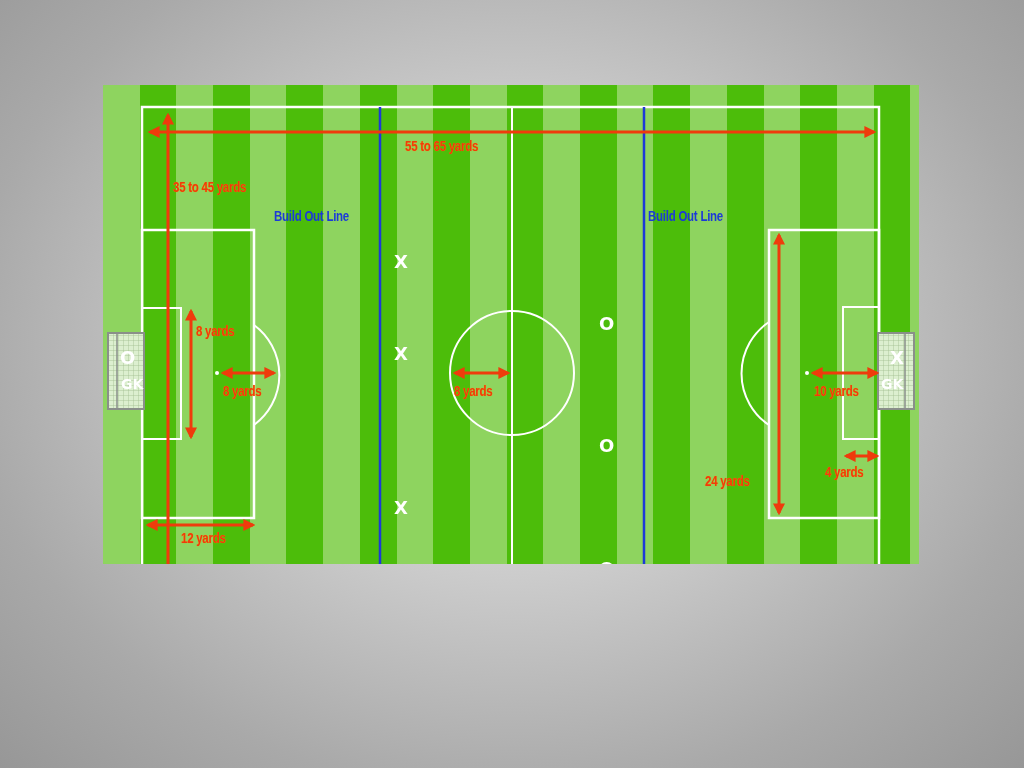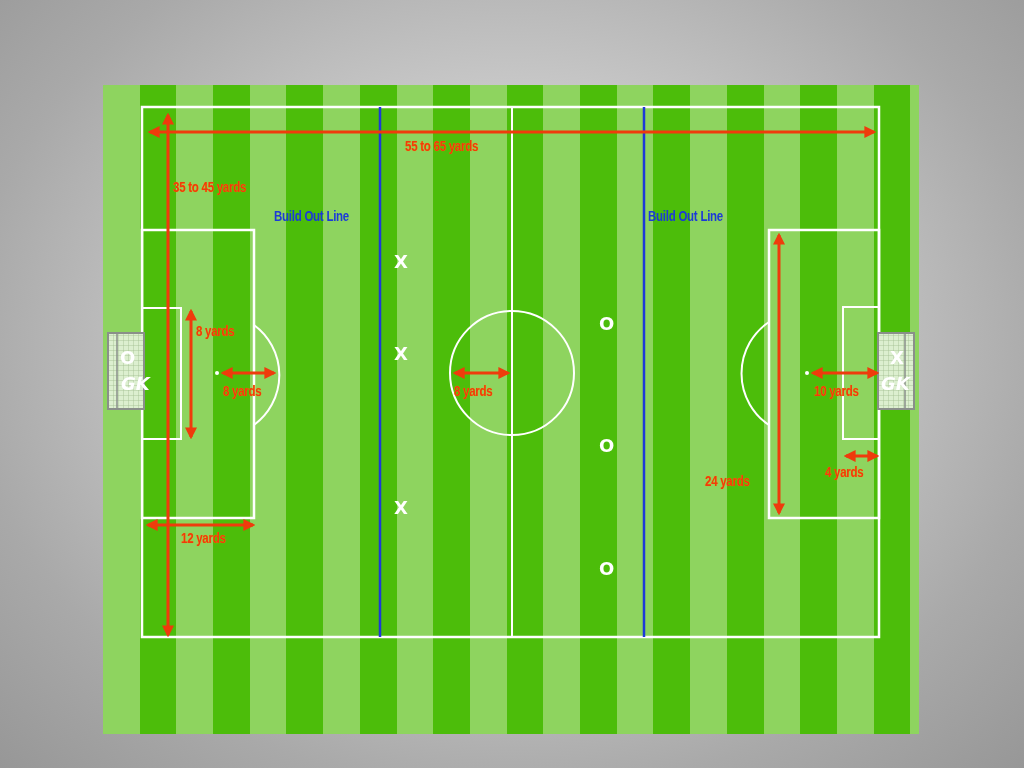--- a/index.html
+++ b/index.html
@@ -2,37 +2,37 @@
 <html><head>
 <meta charset="utf-8">
 <style>
   html, body { margin: 0; padding: 0; }
   body {
     width: 1024px; height: 768px; overflow: hidden; position: relative;
     background: radial-gradient(ellipse at 50% 45%, #e2e2e2 0%, #cfcfcf 35%, #a9a9a9 75%, #979797 100%);
     font-family: "Liberation Sans", sans-serif;
   }
   .field {
-    position: absolute; left: 103px; top: 85px; width: 816px; height: 649px;
+    position: absolute; left: 103px; top: 85px; width: 816px; height: 479px;
     overflow: hidden;
     background: repeating-linear-gradient(90deg, #8ed45f 0px, #8ed45f 36.7px, #4cbd0a 36.7px, #4cbd0a 73.4px);
   }
   svg.markings { position: absolute; left: 0; top: 0; }
   .lbl {
     position: absolute; white-space: nowrap; font-weight: bold;
     font-family: "Liberation Sans", sans-serif; font-size: 14px;
     transform: scaleX(0.82); transform-origin: left top; letter-spacing: -0.3px;
   }
   .lbl.red { color: #ef3b0c; text-shadow: 0 0 1px #f7a100; }
   .lbl.blue { color: #1c3ad8; }
   .player {
     position: absolute; color: #ffffff; font-weight: bold; font-size: 18px;
     font-family: "DejaVu Sans", sans-serif; line-height: 18px;
   }
-  .gk { font-size: 18px; font-style: italic; }
+  .gk { font-size: 14px; }
 </style>
 </head>
 <body>
 
 <div class="field">
   <svg class="markings" width="816" height="573" viewBox="0 0 816 573">
     <defs>
       <marker id="ah" viewBox="0 0 10 10" refX="8" refY="5" markerWidth="4" markerHeight="4" orient="auto-start-reverse">
         <path d="M0,0 L10,5 L0,10 z" fill="#ef3b0c"></path>
       </marker>

